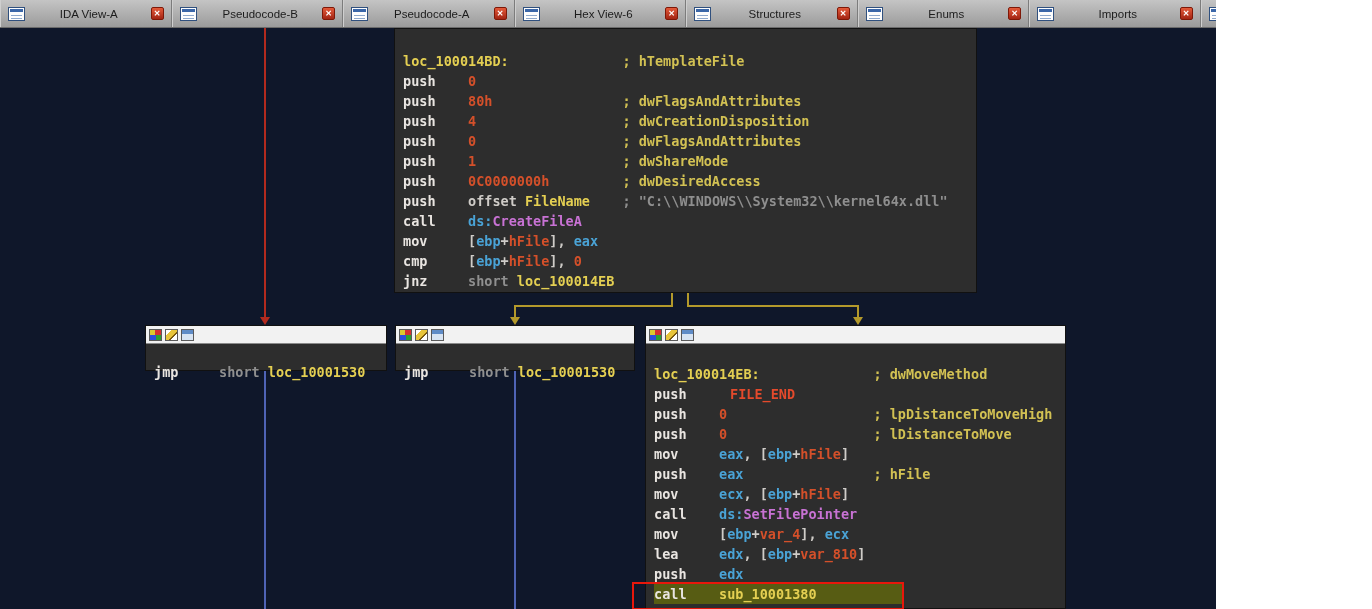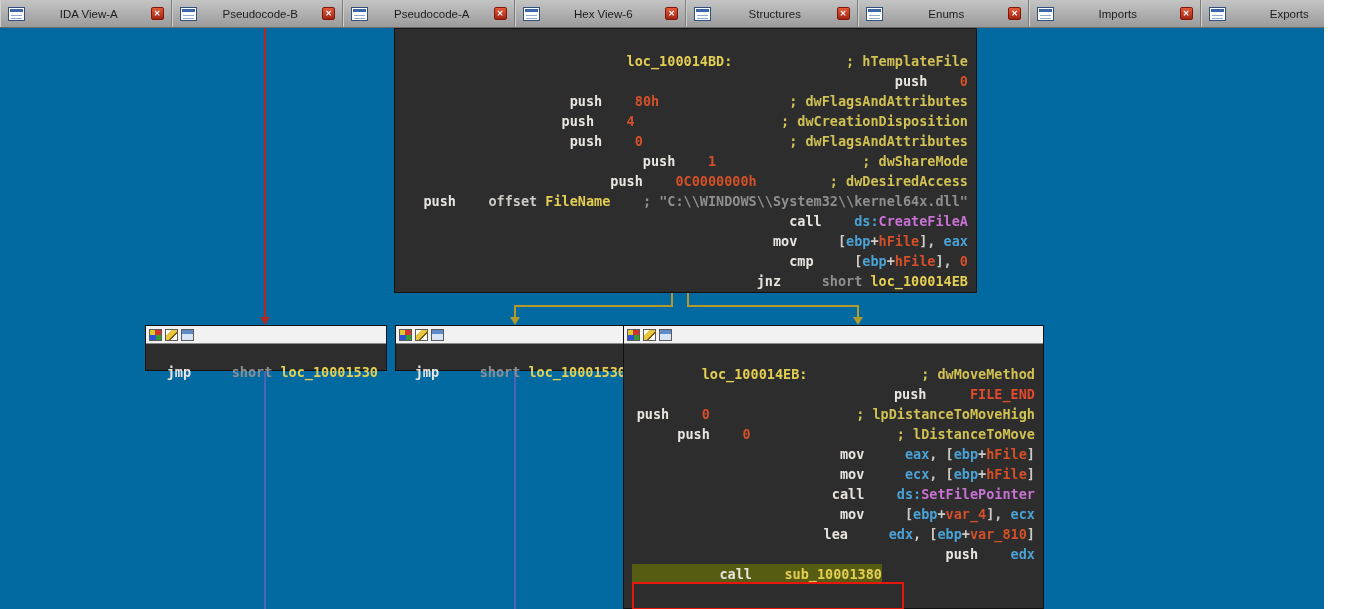--- a/index.html
+++ b/index.html
@@ -1,18 +1,18 @@
 <!DOCTYPE html>
 <html style="--edge-red: #b22a1e; --edge-yellow: #b3992b; --edge-blue: #4f63b5; --hl-border: #e8170b; --hl-bg: #575c13;"><head>
 <meta charset="utf-8">
 <style>
   * { margin:0; padding:0; box-sizing:border-box; }
   html,body { width:1372px; height:609px; }
   body { font-family:"DejaVu Sans Mono",monospace; }
-  #screen { position:relative; width:1324px; height:609px; background:#0369a1; overflow:hidden; }
+  #screen { position:relative; width:1216px; height:609px; background:#0f172a; overflow:hidden; }
 
   
   .tabbar { position:absolute; top:0; left:0; width:1372px; height:28px; display:flex;
             background:linear-gradient(#c4c4c4,#9b9b9b); border-bottom:1px solid #6b6b6b; }
   .tab { flex:1; display:flex; align-items:center; padding:0 7px; min-width:0;
          border-right:1px solid #7c7c7c; border-left:1px solid #cfcfcf;
          font-family:"Liberation Sans",sans-serif; font-size:11.5px; color:#1c1c1c; cursor:default; }
   .ticon { width:17px; height:14px; background:#fdfdfd; border:1px solid #30507e; position:relative; margin-right:6px; flex:none; }
   .ticon::before { content:""; position:absolute; top:1px; left:1px; right:1px; height:3px; background:#3a66a8; }
   .ticon::after  { content:""; position:absolute; top:7px; left:2px; right:2px; height:1px; background:#8fa9cd; box-shadow:0 3px 0 #8fa9cd; }
@@ -27,21 +27,21 @@
             display:flex; align-items:center; gap:3px; padding:0 3px; }
   .nicon { width:13px; height:12px; border:1px solid #5a5a5a; flex:none; }
   .nicon.ncolor { background:conic-gradient(#d92f2f 0 25%,#2f9e2f 0 50%,#2f4fd9 0 75%,#ddca2f 0); }
   .nicon.nedit  { background:linear-gradient(135deg,#ffffff 28%,#e8c53a 28% 58%,#7a5a10 58% 70%,#ffffff 70%); }
   .nicon.ngroup { background:linear-gradient(#5f8cc7 40%,#d7e4f3 40%); }
 
   .code { padding:0 8px; font-size:13.5px; font-weight:bold; line-height:20px; color:#d8d4d0; }
   .code.big1 { padding-top:22px; }
   .code.big4 { padding-top:20px; }
   .code.small { padding-top:17px; line-height:22px; }
-  .asmline { white-space:pre;text-align:right; }
+  .asmline { white-space:pre; }
   .asmline.hl { background:var(--hl-bg); width:250px; }
 
   .tk-mn  { color:#e9e5e1; }
   .tk-num { color:#d4502a; }
   .tk-cst { color:#e44a2c;margin-left:11px; }
   .tk-cmt { color:#d2c153; }
   .tk-lbl { color:#e4cf52; }
   .tk-reg { color:#4aa3d6; }
   .tk-imp { color:#c872d4; }
   .tk-gry { color:#8f8f8f; }
@@ -155,32 +155,33 @@
     <div class="ntitle">
       <span class="nicon ncolor"></span>
       <span class="nicon nedit"></span>
       <span class="nicon ngroup"></span>
     </div>
     <div class="code small">
         <div class="asmline"><span class="tk-mn">jmp</span><span class="tk-wht">     </span><span class="tk-gry">short </span><span class="tk-lbl">loc_10001530</span></div>
       </div>
   </div>
 
-  <div class="gnode" style="left:623px;top:325px;width:421px;height:284px">
+  <div class="gnode" style="left:645px;top:325px;width:421px;height:284px">
     <div class="ntitle">
       <span class="nicon ncolor"></span>
       <span class="nicon nedit"></span>
       <span class="nicon ngroup"></span>
     </div>
     <div class="code big4">
         <div class="asmline"><span class="tk-lbl">loc_100014EB:</span><span class="tk-wht">              </span><span class="tk-cmt">; dwMoveMethod</span></div>
         <div class="asmline"><span class="tk-mn">push</span><span class="tk-wht">    </span><span class="tk-cst">FILE_END</span></div>
         <div class="asmline"><span class="tk-mn">push</span><span class="tk-wht">    </span><span class="tk-num">0</span><span class="tk-wht">                  </span><span class="tk-cmt">; lpDistanceToMoveHigh</span></div>
         <div class="asmline"><span class="tk-mn">push</span><span class="tk-wht">    </span><span class="tk-num">0</span><span class="tk-wht">                  </span><span class="tk-cmt">; lDistanceToMove</span></div>
         <div class="asmline"><span class="tk-mn">mov</span><span class="tk-wht">     </span><span class="tk-reg">eax</span><span class="tk-wht">, [</span><span class="tk-reg">ebp</span><span class="tk-wht">+</span><span class="tk-num">hFile</span><span class="tk-wht">]</span></div>
+        <div class="asmline"><span class="tk-mn">push</span><span class="tk-wht">    </span><span class="tk-reg">eax</span><span class="tk-wht">                </span><span class="tk-cmt">; hFile</span></div>
         <div class="asmline"><span class="tk-mn">mov</span><span class="tk-wht">     </span><span class="tk-reg">ecx</span><span class="tk-wht">, [</span><span class="tk-reg">ebp</span><span class="tk-wht">+</span><span class="tk-num">hFile</span><span class="tk-wht">]</span></div>
         <div class="asmline"><span class="tk-mn">call</span><span class="tk-wht">    </span><span class="tk-reg">ds:</span><span class="tk-imp">SetFilePointer</span></div>
         <div class="asmline"><span class="tk-mn">mov</span><span class="tk-wht">     </span><span class="tk-wht">[</span><span class="tk-reg">ebp</span><span class="tk-wht">+</span><span class="tk-num">var_4</span><span class="tk-wht">], </span><span class="tk-reg">ecx</span></div>
         <div class="asmline"><span class="tk-mn">lea</span><span class="tk-wht">     </span><span class="tk-reg">edx</span><span class="tk-wht">, [</span><span class="tk-reg">ebp</span><span class="tk-wht">+</span><span class="tk-num">var_810</span><span class="tk-wht">]</span></div>
         <div class="asmline"><span class="tk-mn">push</span><span class="tk-wht">    </span><span class="tk-reg">edx</span></div>
         <div class="asmline hl"><span class="tk-mn">call</span><span class="tk-wht">    </span><span class="tk-lbl">sub_10001380</span></div>
       </div>
   </div>
 
   <div id="hlbox"></div>

